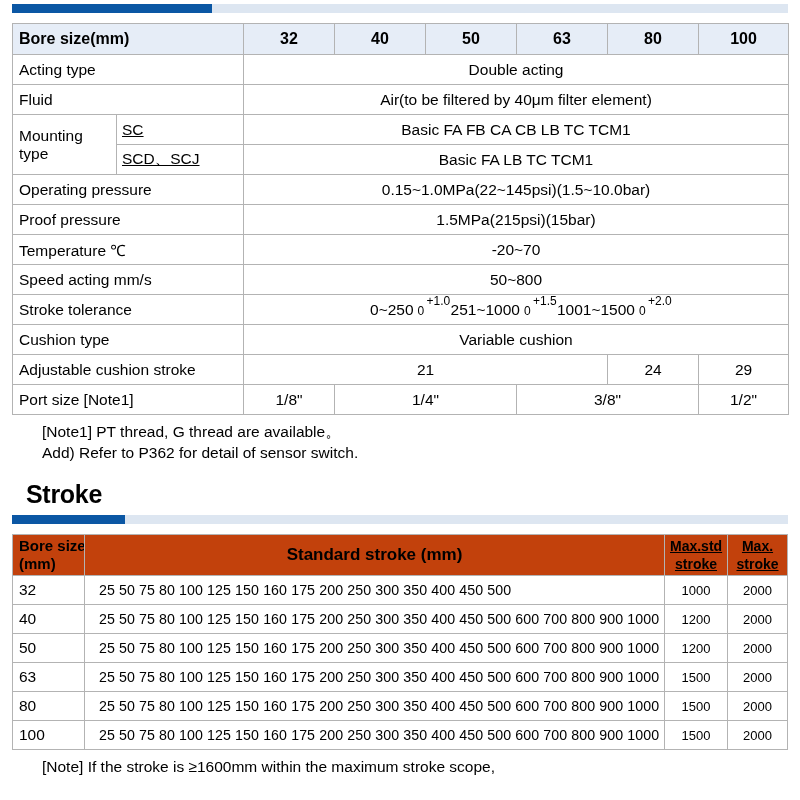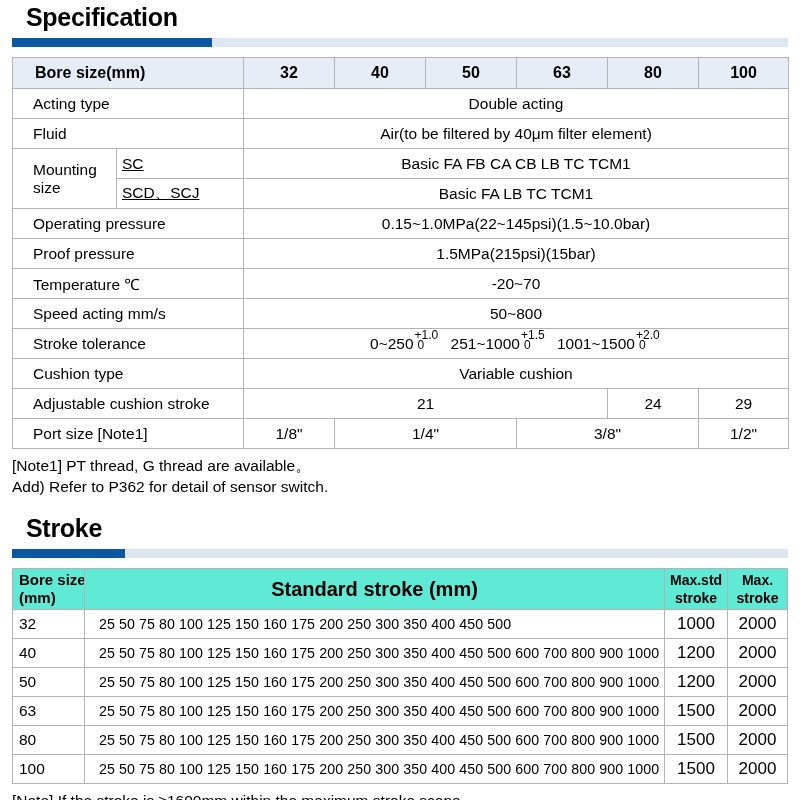--- a/index.html
+++ b/index.html
@@ -61,35 +61,35 @@
   table.stroke td, table.stroke th {
     border: 1px solid #b3b3b3;
     padding: 2px 5px;
     vertical-align: middle;
     font-weight: normal;
     white-space: nowrap;
     overflow: hidden;
   }
   table.spec td.lbl {
     text-align: left;
-    padding-left: 20px;
+    padding-left: 6px;
   }
   table.spec td.val,
   table.spec th.val {
     text-align: center;
   }
   table.spec tr.head th {
     background: #e6edf7;
     font-weight: bold;
     font-size: 16px;
     height: 26px;
   }
   table.spec tr.head th.lbl {
     text-align: left;
-    padding-left: 22px;
+    padding-left: 6px;
   }
   table.spec td {
     height: 25px;
   }
   .sub-lbl {
     text-align: left;
     padding-left: 6px;
     text-decoration: underline;
   }
 
@@ -99,89 +99,90 @@
     position: relative;
     font-size: 12px;
     line-height: 1;
     vertical-align: baseline;
     margin-left: 1px;
     width: 26px;
     height: 15px;
   }
   .tol .up {
     position: absolute;
-    left: 0;
+    left: 12px;
     top: -5px;
     white-space: nowrap;
   }
   .tol .dn {
     position: absolute;
     left: 3px;
     top: 5px;
   }
   .tol-gap { display: inline-block; width: 10px; }
 
   
   .notes {
     margin-top: 6px;
     font-size: 15.5px;
     line-height: 21px;
+    margin-left: 30px;
   }
   .notes .ln { white-space: pre; }
 
   
   table.stroke {
     font-size: 15px;
   }
   table.stroke th {
-    background: #5eead4;
+    background: #c2410c;
     font-weight: bold;
     text-align: center;
     line-height: 18px;
     margin-top: 18px;
   }
   table.stroke th.bore {
     text-align: left;
     padding-left: 6px;
     width: 72px;
     font-size: 15px;
   }
   table.stroke th.std {
-    font-size: 20px;
+    font-size: 17px;
   }
   table.stroke th.mx {
     font-size: 14px;
     width: 63px;
+    text-decoration: underline;
   }
   table.stroke td {
     height: 24px;
   }
   table.stroke td.bore {
     text-align: left;
     padding-left: 6px;
     font-size: 15.5px;
   }
   table.stroke td.vals {
     text-align: left;
     padding-left: 14px;
     font-size: 14.2px;
     letter-spacing: 0.1px;
   }
   table.stroke td.mx {
     text-align: center;
-    font-size: 17px;
+    font-size: 13px;
   }
   .spacer-14 { height: 14px; }
 </style>
 </head>
 <body>
 
 <div class="page">
 
-  <h1 class="section-title">Specification</h1>
   <div class="accent-bar"></div>
 
   <table class="spec">
     <colgroup>
       <col style="width:104px">
       <col style="width:127px">
       <col style="width:91px">
       <col style="width:91px">
       <col style="width:91px">
       <col style="width:91px">
@@ -205,21 +206,21 @@
       </tr>
 
       <tr>
         <td class="lbl" colspan="2">Fluid</td>
         <td class="val" colspan="6">Air(to be filtered by 40μm filter element)</td>
       </tr>
 
       <tr>
         <td class="lbl" rowspan="2" style="vertical-align:middle;">
           <div>Mounting</div>
-          <div>size</div>
+          <div>type</div>
         </td>
         <td class="sub-lbl">SC</td>
         <td class="val" colspan="6">Basic  FA  FB  CA  CB  LB  TC  TCM1</td>
       </tr>
       <tr>
         <td class="sub-lbl">SCD、SCJ</td>
         <td class="val" colspan="6">Basic  FA  LB  TC  TCM1</td>
       </tr>
 
       <tr>

